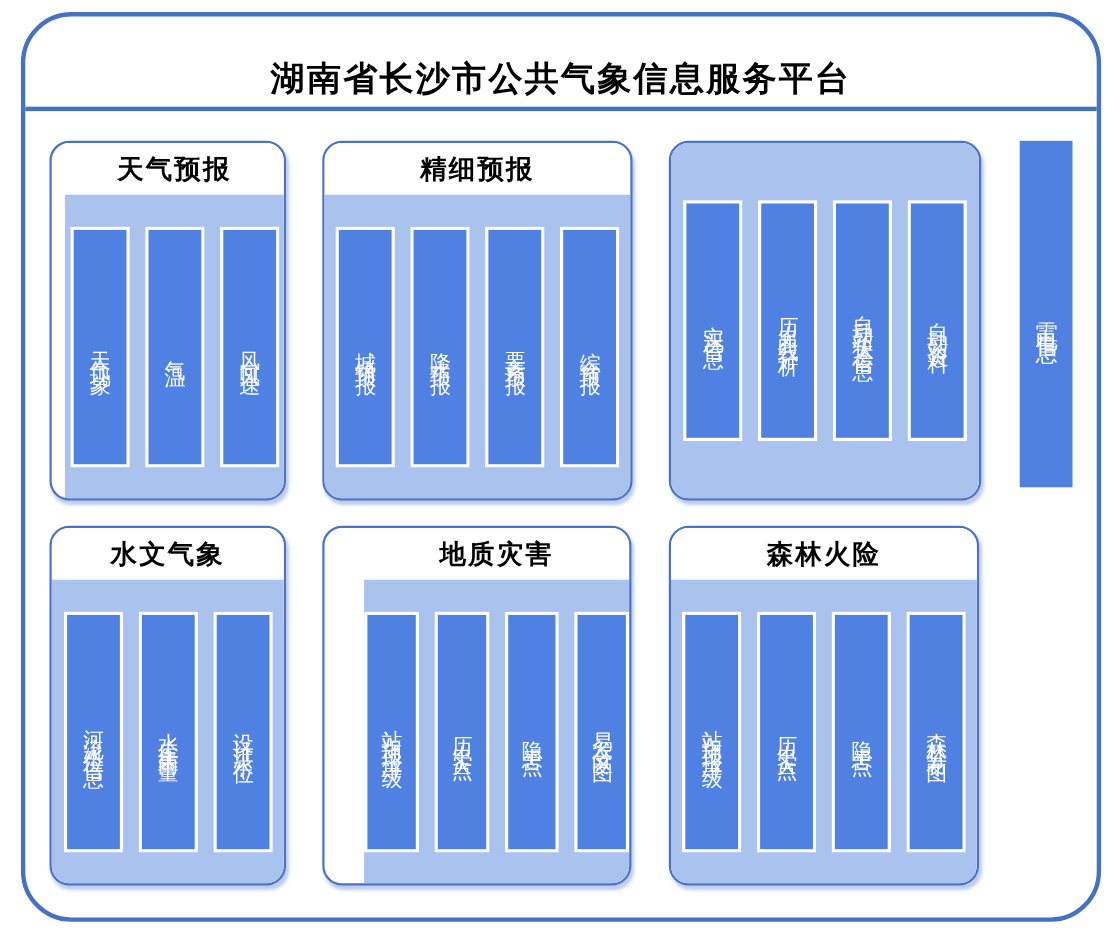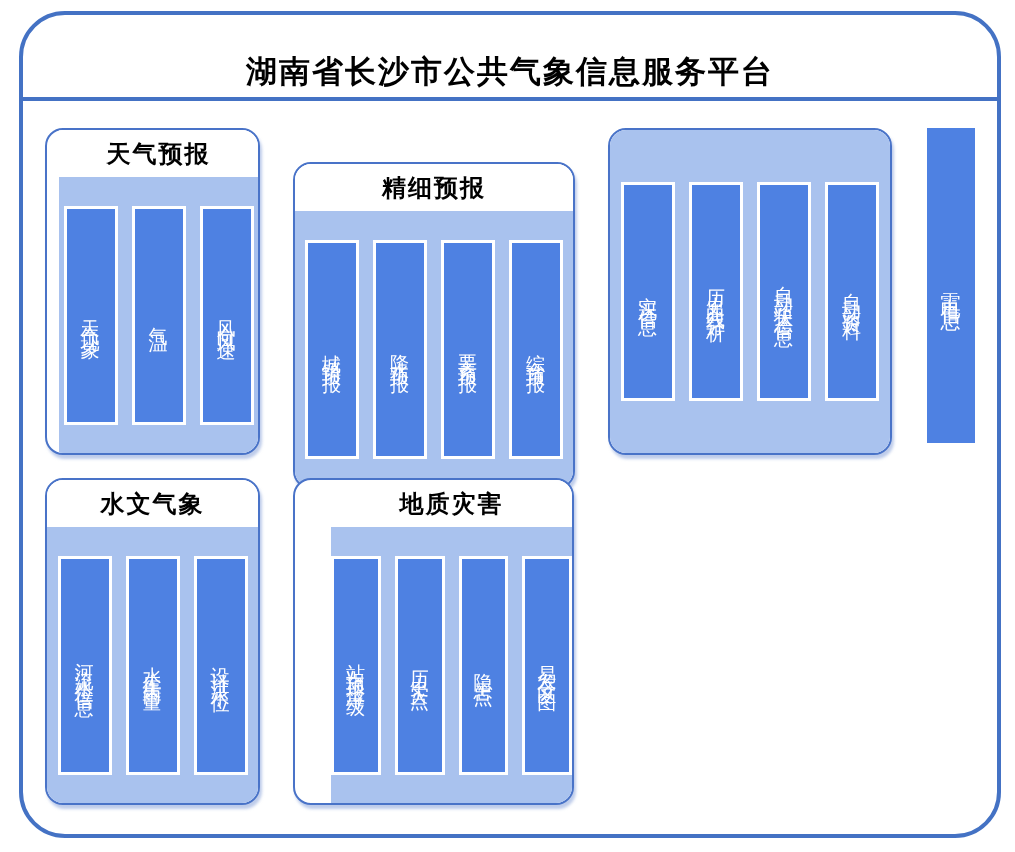--- a/index.html
+++ b/index.html
@@ -54,21 +54,21 @@
     display:flex;align-items:center;justify-content:center;
   }
   .bar-label{
     writing-mode:vertical-rl;text-orientation:upright;
     color:var(--bar-text);font-size:19px;letter-spacing:7px;line-height:1;
     text-indent:7px;
   }
 
   
   .g1{left:45px;top:128px;width:215px;padding-left:12px;}
-  .g2{left:293px;top:128px;width:282px;margin-top:34px;}
+  .g2{left:293px;top:128px;width:282px;}
   .g3{left:608px;top:128px;width:284px;}
   .g4{left:45px;top:478px;width:215px;}
   .g5{left:293px;top:478px;width:281px;padding-left:36px;}
   .g6{left:608px;top:478px;width:282px;}
 
   
   .side-bar{
     position:absolute;left:927px;top:128px;width:48px;height:315px;
     background:var(--bar-fill);
     display:flex;align-items:center;justify-content:center;
@@ -162,18 +162,35 @@
         </div>
         <div class="bar">
           <span class="bar-label">隐患点</span>
         </div>
         <div class="bar">
           <span class="bar-label">易发分区图</span>
         </div>
       </div>
   </div>
 
+  <div class="group g6">
+    <div class="group-title">森林火险</div>
+    <div class="group-body">
+        <div class="bar">
+          <span class="bar-label">站点预报等级</span>
+        </div>
+        <div class="bar">
+          <span class="bar-label">历史灾点</span>
+        </div>
+        <div class="bar">
+          <span class="bar-label">隐患点</span>
+        </div>
+        <div class="bar">
+          <span class="bar-label">森林分布图</span>
+        </div>
+      </div>
+  </div>
 
   <div class="side-bar">
     <span class="bar-label">雷电信息</span>
   </div>
 
 </div>
 
 </body></html>

